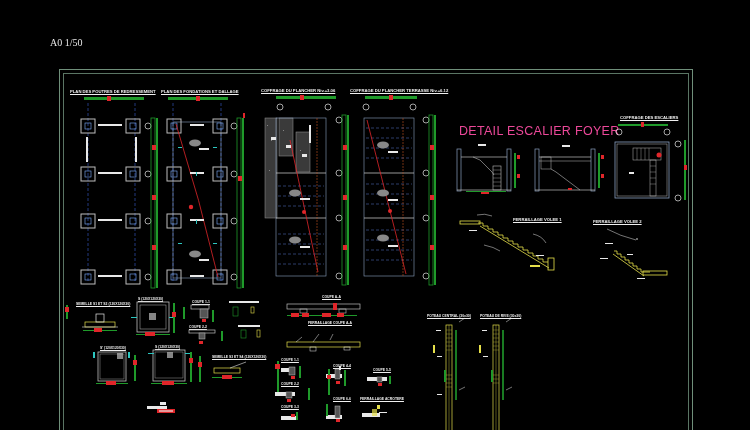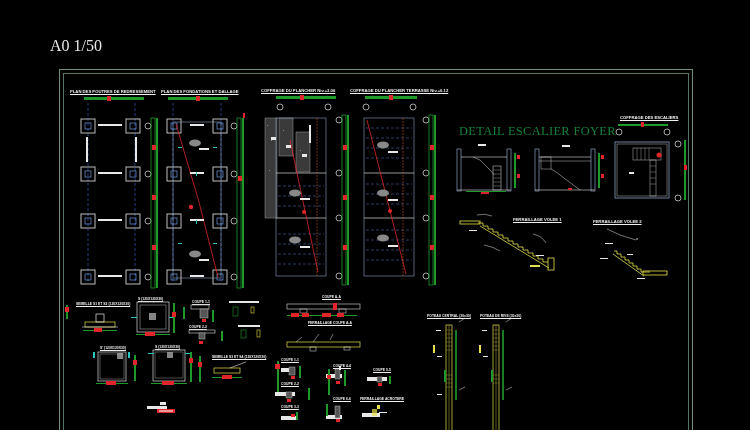--- a/index.html
+++ b/index.html
@@ -1,20 +1,20 @@
 <!DOCTYPE html>
 <html><head>
 <meta charset="utf-8">
 <style>
   html,body{margin:0;padding:0;background:#000;}
   body{width:750px;height:430px;overflow:hidden;position:relative;font-family:"Liberation Serif",serif;}
-  .scale{position:absolute;left:50px;top:37px;color:#e8e8e8;font-size:16px;font-family:"Liberation Serif",serif;}
+  .scale{position:absolute;left:50px;top:37px;color:#e8e8e8;font-size:10px;font-family:"Liberation Serif",serif;}
   .frame-outer{position:absolute;left:59px;top:69px;width:634px;height:380px;border:1px solid #6f8f7a;box-sizing:border-box;}
   .frame-inner{position:absolute;left:63px;top:73px;width:626px;height:380px;border:1px solid #5a7564;box-sizing:border-box;}
-  .big-title{position:absolute;left:459px;top:124px;color:#15803d;font-size:12.5px;letter-spacing:0.3px;font-family:Liberation Serif, serif;}
+  .big-title{position:absolute;left:459px;top:124px;color:#ec4899;font-size:12.5px;letter-spacing:0.3px;font-family:Liberation Sans, sans-serif;}
   .lbl{position:absolute;color:#f0f0f0;font-size:4.2px;text-decoration:underline;white-space:nowrap;font-family:"Liberation Sans",sans-serif;font-weight:bold;}
   .svgwrap{position:absolute;left:0;top:0;}
 </style>
 </head>
 <body>
 
 <div class="scale">A0 1/50</div>
 
 <div class="frame-outer"></div>
 <div class="frame-inner"></div>

